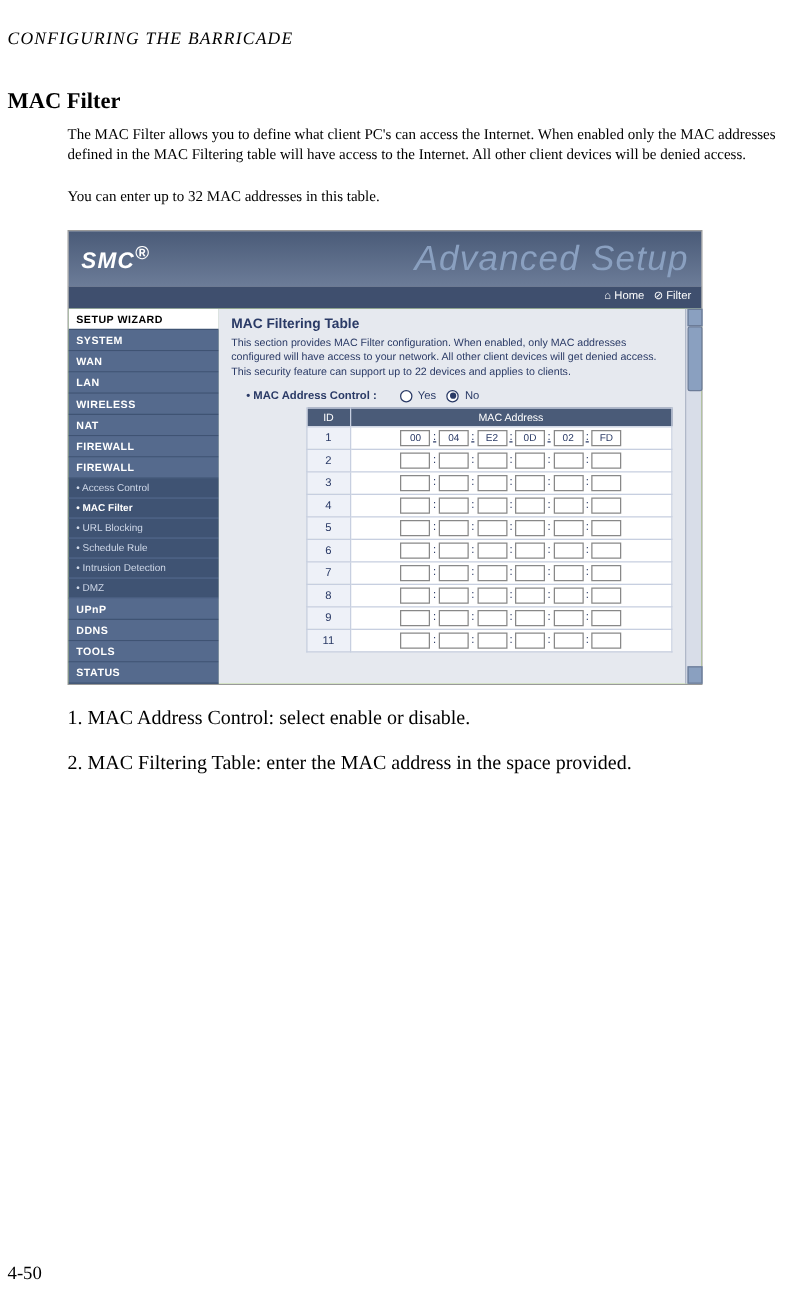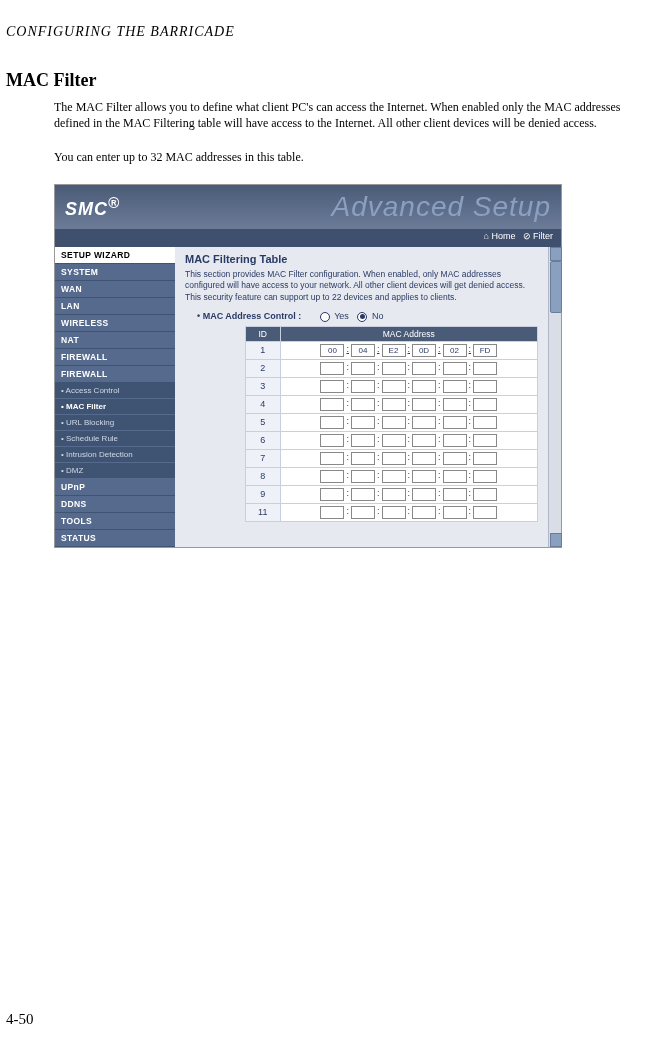--- a/index.html
+++ b/index.html
@@ -347,15 +347,19 @@
       </div>
 
       <div class="scrollbar">
         <div class="scroll-arrow sa-top"></div>
         <div class="scroll-thumb"></div>
         <div class="scroll-arrow sa-bot"></div>
       </div>
     </div>
   </div>
 
+  <div class="ol">
+    <div class="ol-item">1.   MAC Address Control: select enable or disable.</div>
+    <div class="ol-item">2.   MAC Filtering Table: enter the MAC address in the space provided.</div>
+  </div>
 
   <div class="page-number">4-50</div>
 </div>
 
 </body></html>

